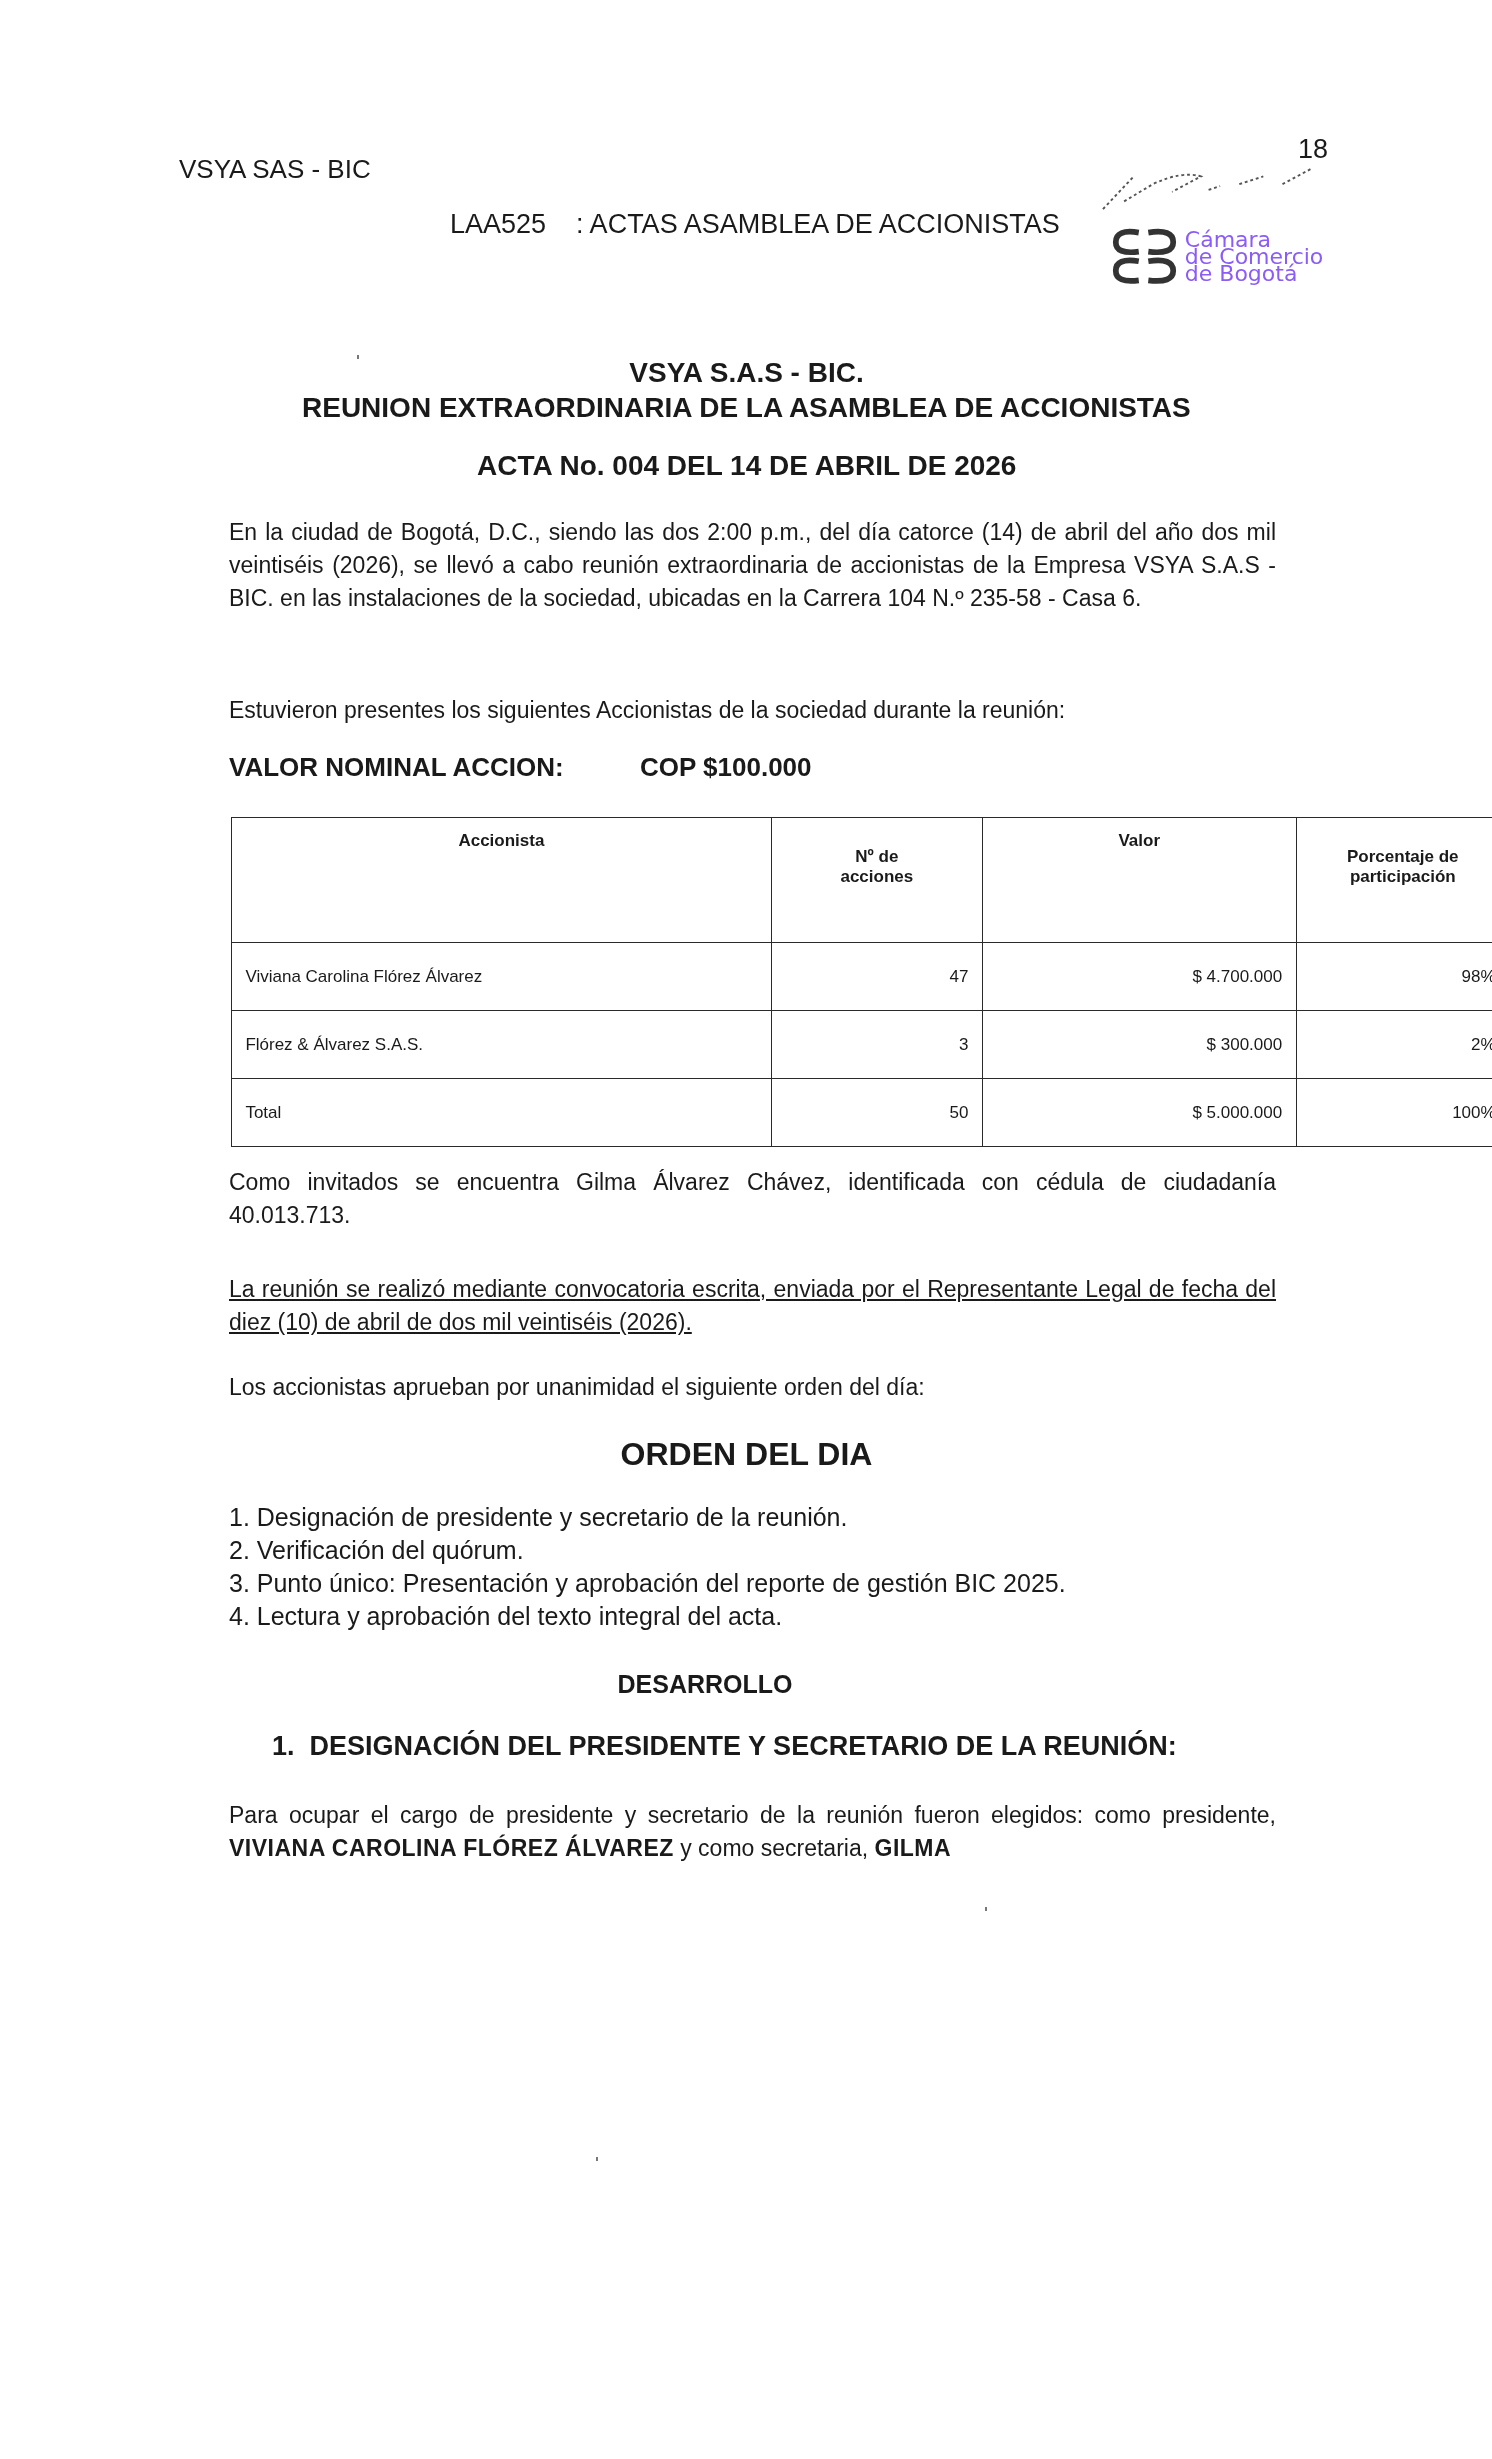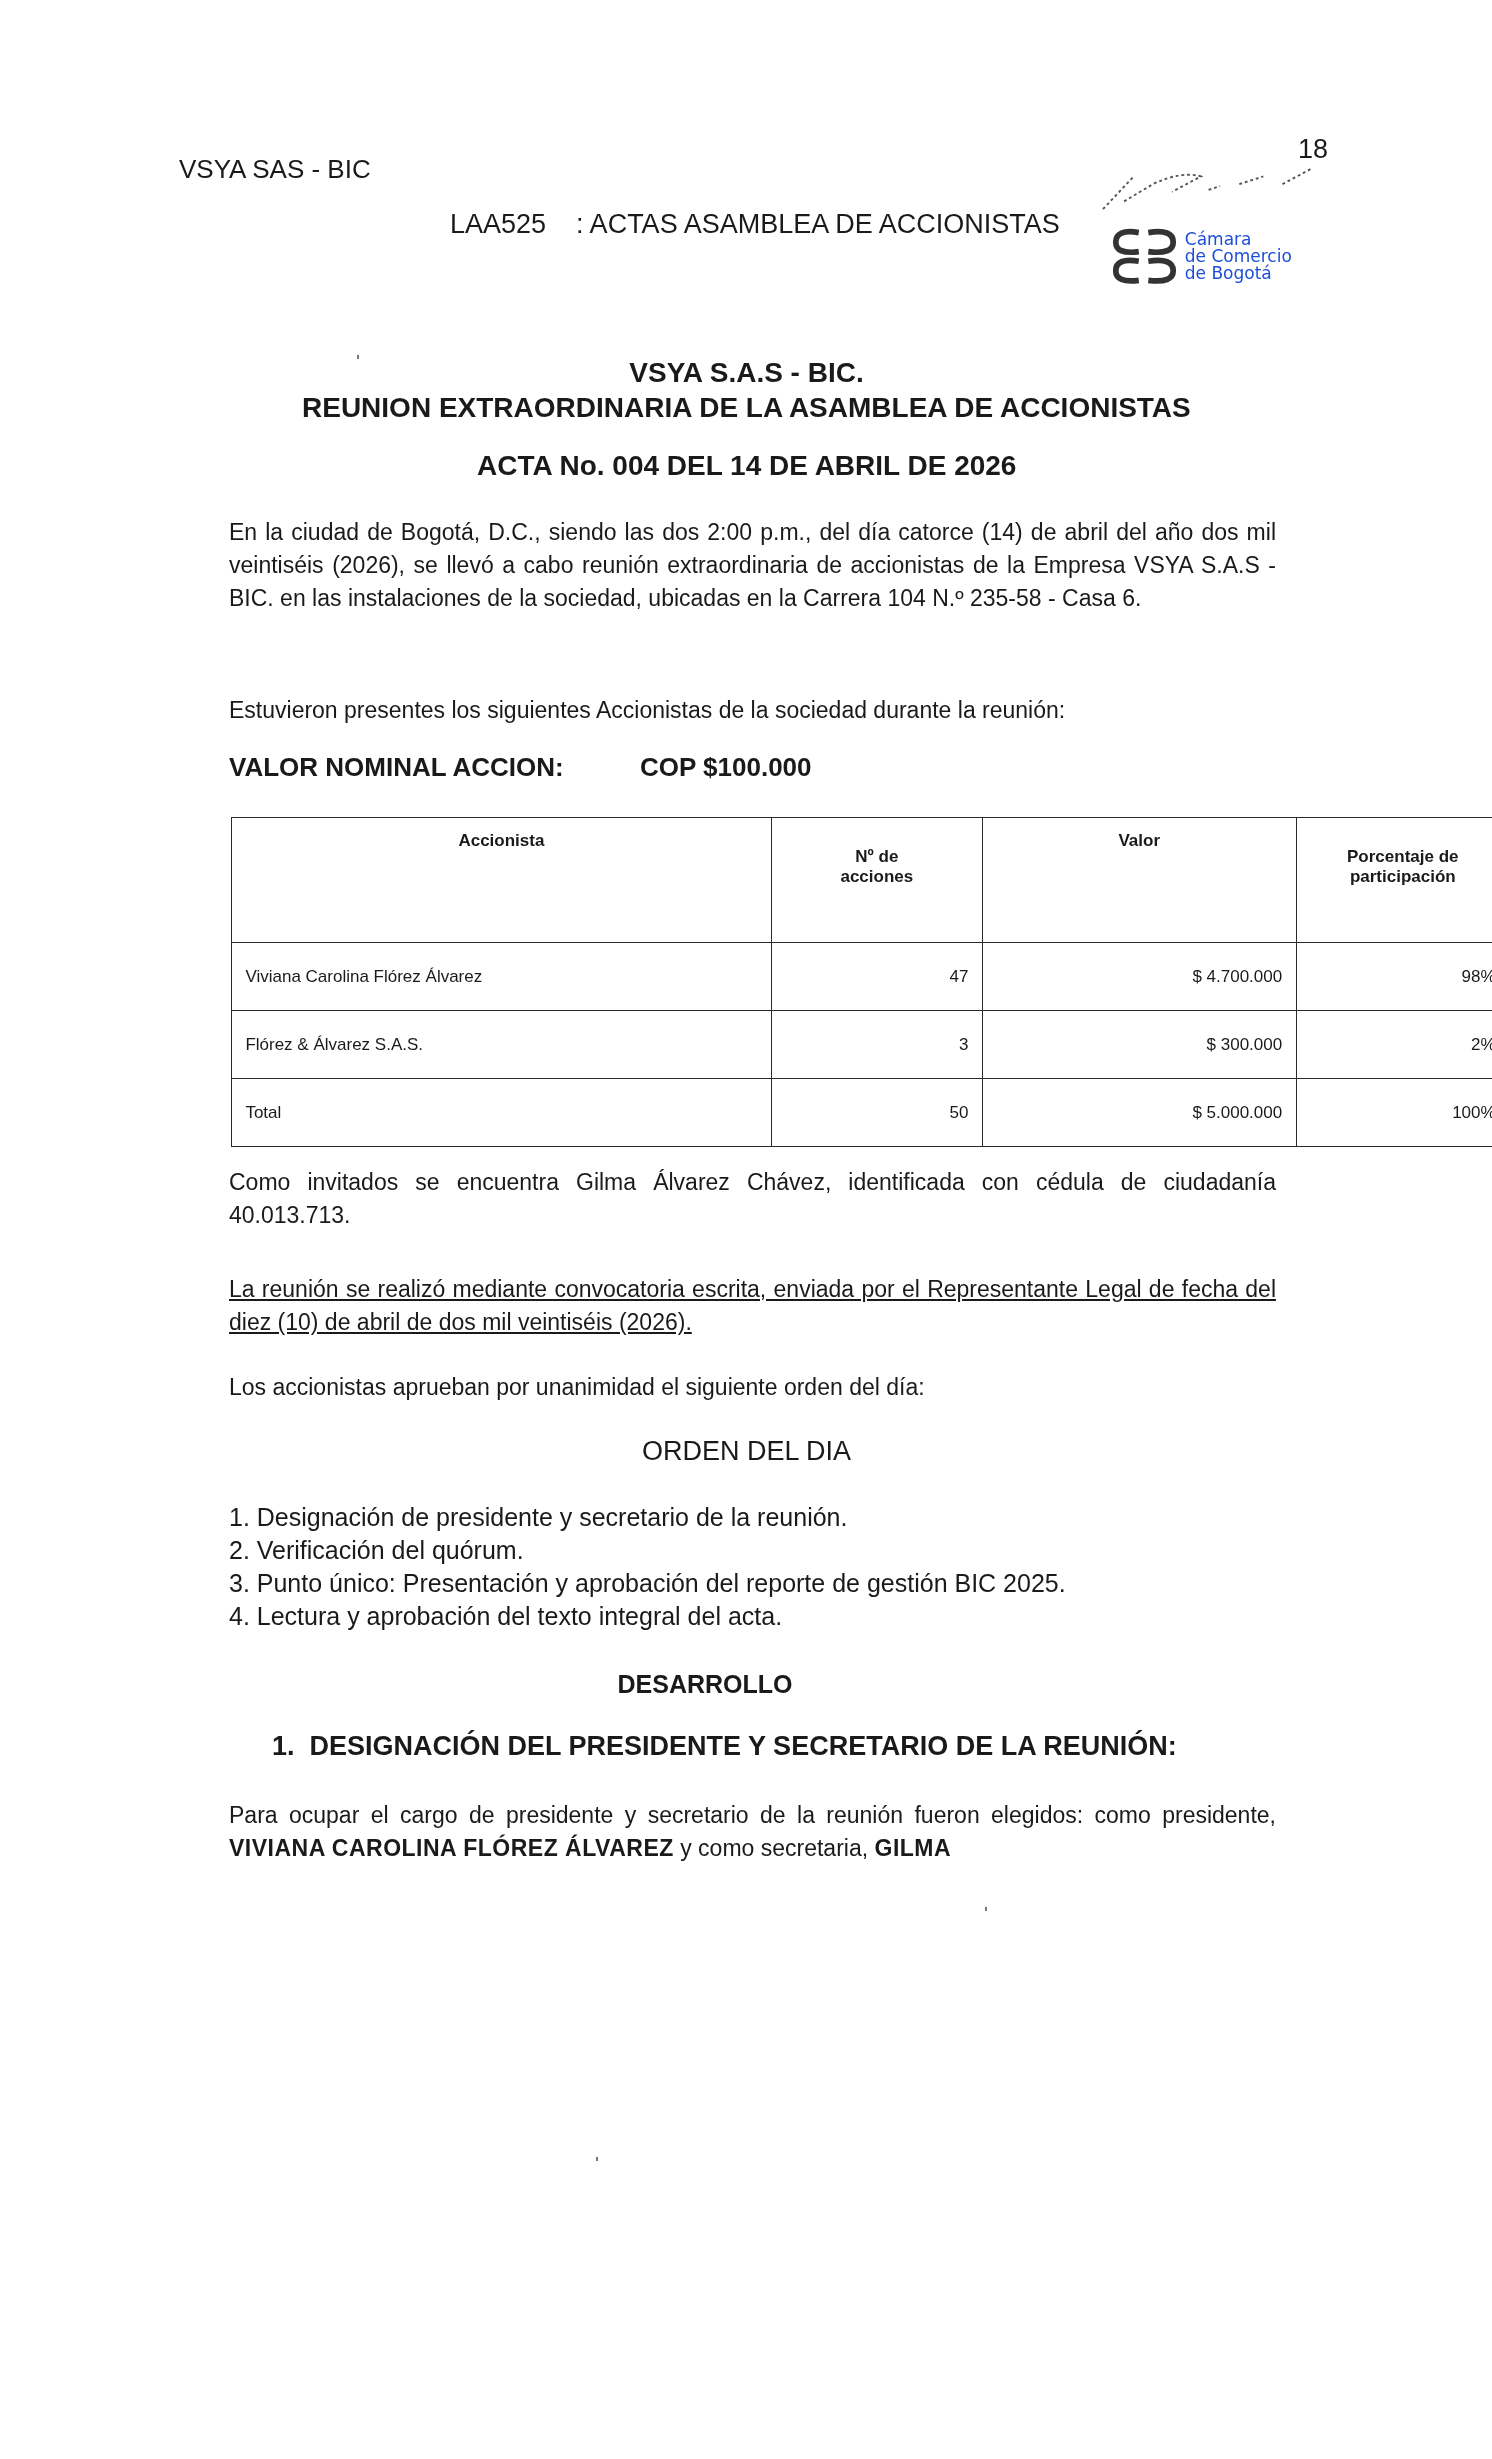--- a/index.html
+++ b/index.html
@@ -7,41 +7,41 @@
     width: 1493px; height: 2459px; position: relative; overflow: hidden;
     font-family: "Liberation Sans", sans-serif; color: #1a1a1a;
   }
   .abs { position: absolute; }
   .hdr-company { left: 179px; top: 154px; font-size: 26px; }
   .hdr-book { left: 450px; top: 209px; font-size: 27px; white-space: pre; }
   .page-num { left: 1298px; top: 134px; font-size: 27px; }
   .signature { left: 1095px; top: 163px; width: 231px; height: 48px; }
   .ccb { left: 1110px; top: 223px; display: flex; align-items: center; gap: 5.8px; }
   .ccb-mark { width: 69px; height: 67px; }
-  .ccb-text { font-size: 17px; line-height: 17.3px; color: #1d4ed8; font-family: "DejaVu Sans", sans-serif; }
+  .ccb-text { font-size: 22px; line-height: 17.3px; color: #8b5cf6; font-family: "DejaVu Sans", sans-serif; }
   .title1 { left: 0; width: 1493px; text-align: center; top: 357px; font-size: 28px; font-weight: bold; }
   .title2 { left: 302px; top: 392px; font-size: 28px; font-weight: bold; white-space: nowrap; }
   .title3 { left: 477px; top: 450px; font-size: 28px; font-weight: bold; white-space: nowrap; }
   .para { left: 229px; width: 1047px; font-size: 23px; line-height: 33px; text-align: justify; }
   .p1 { top: 516px; }
   .p2 { top: 694px; }
   .nominal { left: 229px; top: 752px; font-size: 26px; font-weight: bold; }
   .nominal .val { position: absolute; left: 411px; white-space: nowrap; }
   table.sh {
     position: absolute; left: 231px; top: 817px; width: 1279px;
     border-collapse: collapse; font-size: 17px; padding-left: 9px;
   }
   table.sh td, table.sh th { border: 1.9px solid #2a2a2a; }
   table.sh th { font-weight: bold; height: 94px; vertical-align: top; padding-top: 13.4px; }
   table.sh td { height: 67px; padding: 0 13.4px; }
   table.sh td.num { text-align: right; }
   .p3 { top: 1166px; }
   .p4 { top: 1273px; text-decoration: underline; }
   .p5 { top: 1371px; }
-  .h-orden { left: 0; width: 1493px; text-align: center; top: 1436px; font-size: 27px; font-weight: normal; }
+  .h-orden { left: 0; width: 1493px; text-align: center; top: 1436px; font-size: 32px; font-weight: bold; }
   .agenda { left: 229px; top: 1501px; font-size: 25px; line-height: 33px; list-style: none; margin: 0; padding: 0; }
   .h-desarrollo { left: 0; width: 1410px; text-align: center; top: 1670px; font-size: 25px; font-weight: bold; }
   .h-section { left: 272px; top: 1731px; font-size: 27px; font-weight: bold; white-space: pre; }
   .p6 { top: 1799px; }
   .p6 b { font-weight: bold; letter-spacing: 0.5px; }
   .speck { position: absolute; width: 1.9px; height: 3.8px; background: #777; }
 </style>
 </head>
 <body>
 

